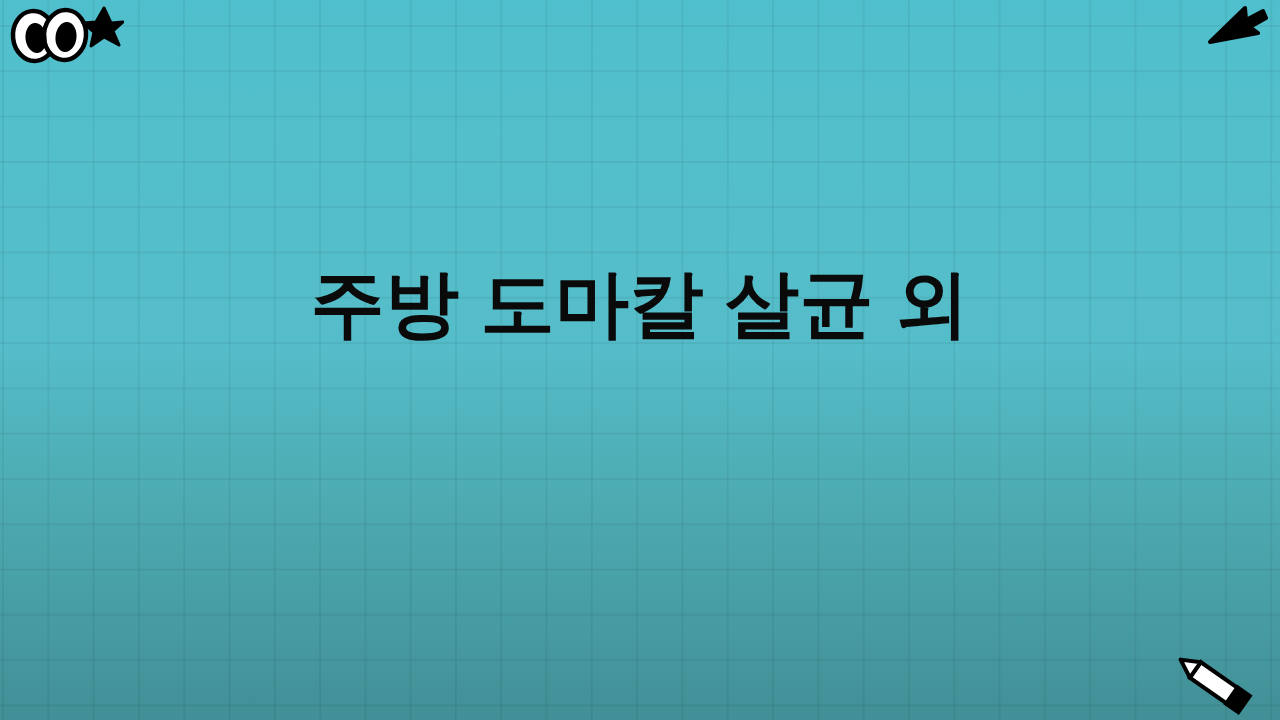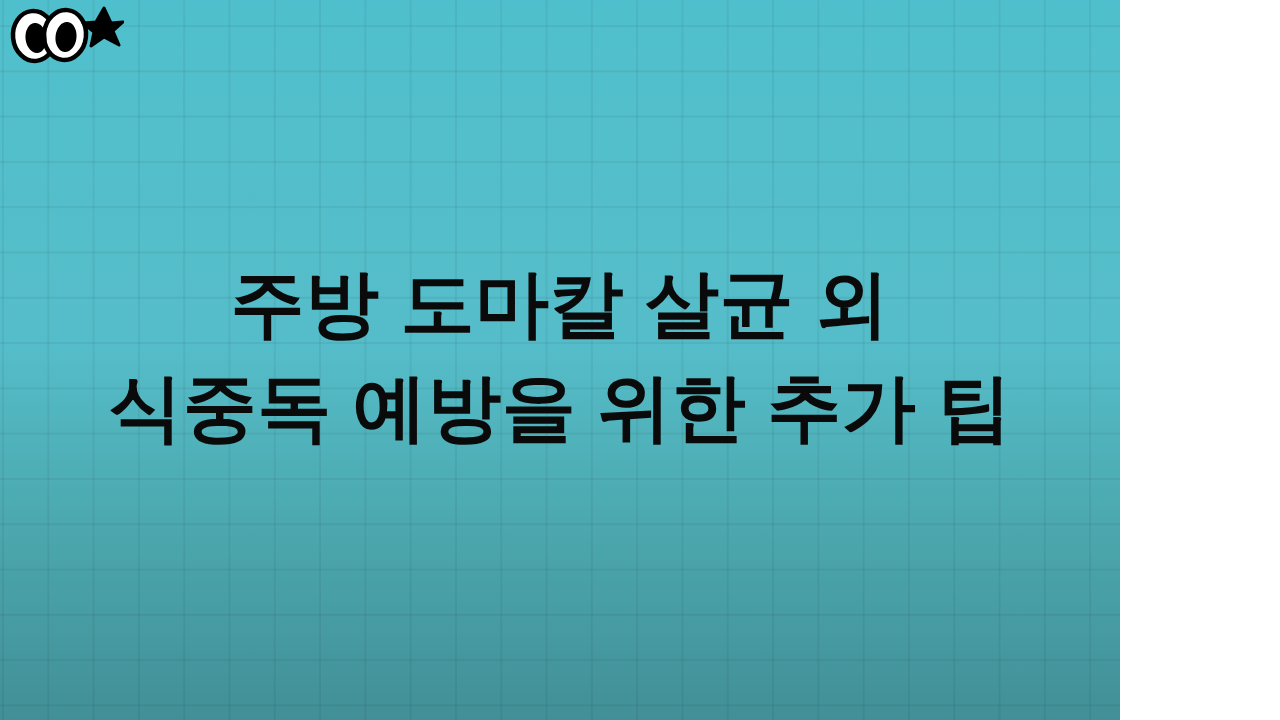--- a/index.html
+++ b/index.html
@@ -3,21 +3,21 @@
 <meta charset="utf-8">
 <style>
   html, body {
     margin: 0;
     padding: 0;
     background: #ffffff;
   }
 
   #canvas {
     position: relative;
-    width: 1120px;
+    width: 1280px;
     height: 720px;
     overflow: hidden;
     font-family: "Liberation Sans", "DejaVu Sans", sans-serif;
   }
 
   
   .bg-gradient {
     position: absolute;
     inset: 0;
     background: linear-gradient(180deg,
@@ -106,16 +106,15 @@
       <g transform="rotate(35 50 35)">
         <rect x="30" y="26" width="46" height="19" fill="#FFFFFF" stroke="#000000" stroke-width="4"></rect>
         <path d="M30 26 L12 35.5 L30 45 Z" fill="#FFFFFF" stroke="#000000" stroke-width="4" stroke-linejoin="round"></path>
         <rect x="74" y="25" width="16" height="21" fill="#000000" stroke="#000000" stroke-width="3"></rect>
       </g>
     </svg>
   </div>
 
   <div class="title-block">
     <span class="title-line">주방 도마칼 살균 외</span>
-    <span class="title-line">식중독 예방을 위한 추가 팁</span>
   </div>
 
 </div>
 
 </body></html>

